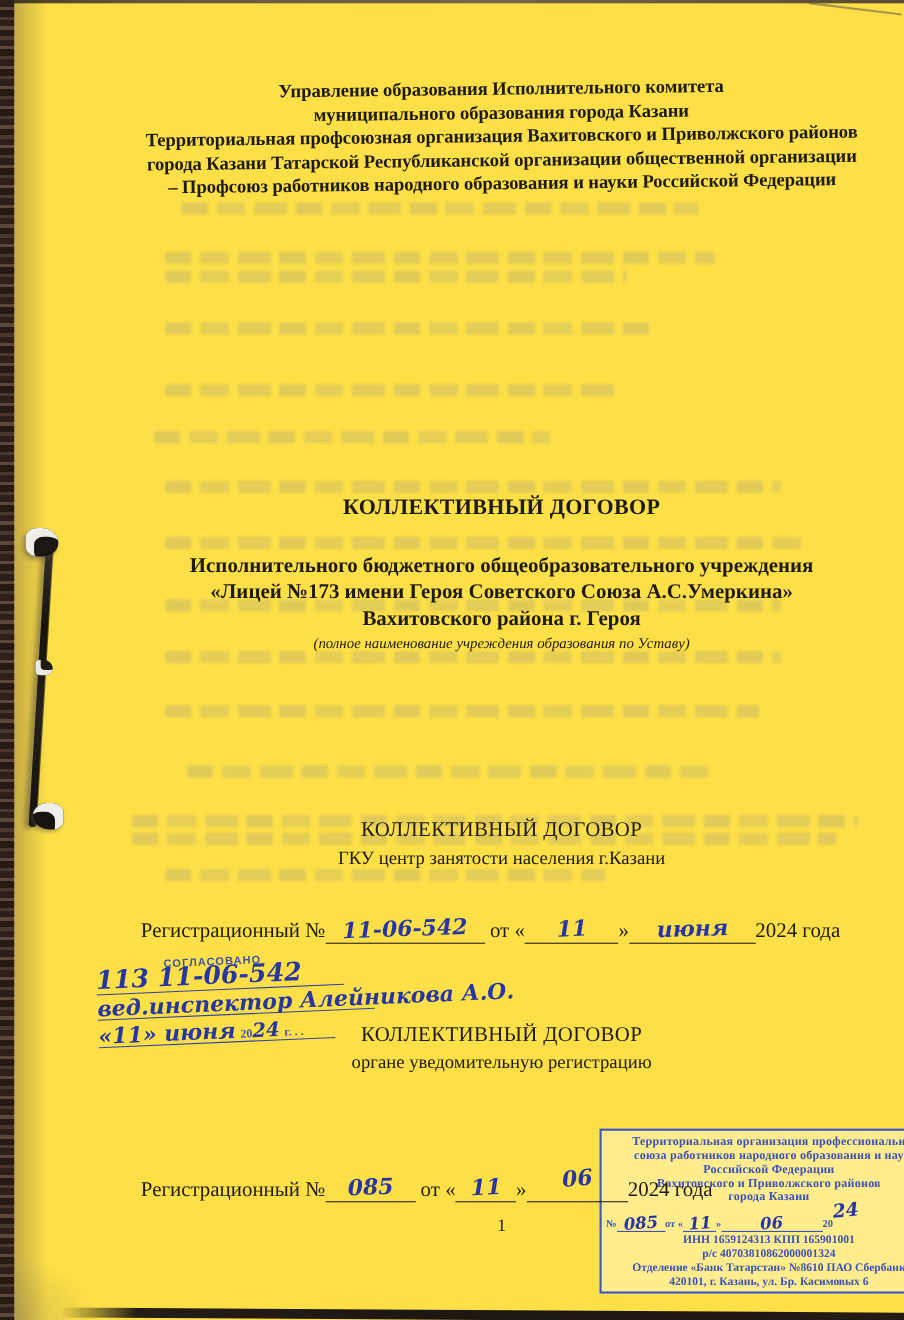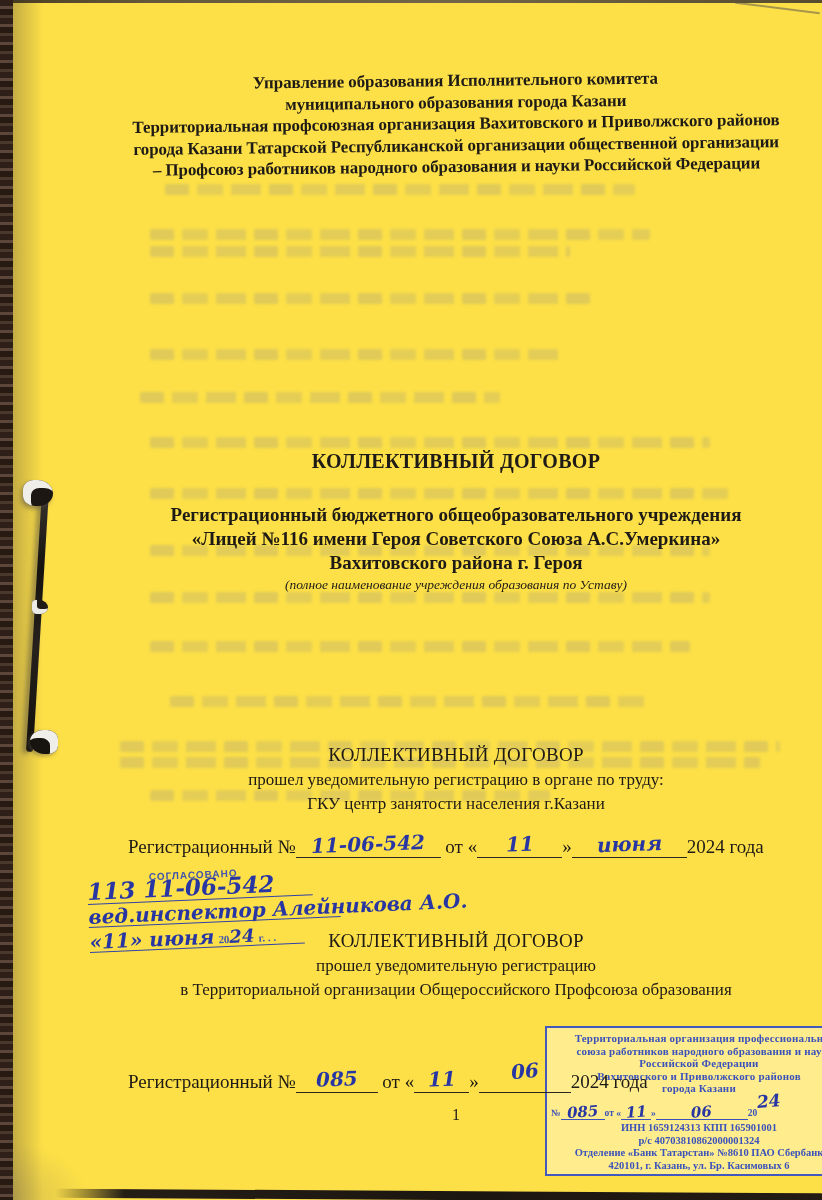--- a/index.html
+++ b/index.html
@@ -107,29 +107,28 @@
     <div>Управление образования Исполнительного комитета</div>
     <div>муниципального образования города Казани</div>
     <div>Территориальная профсоюзная организация Вахитовского и Приволжского районов</div>
     <div>города Казани Татарской Республиканской организации общественной организации</div>
     <div>– Профсоюз работников народного образования и науки Российской Федерации</div>
   </div>
 
   <div class="center title1">КОЛЛЕКТИВНЫЙ ДОГОВОР</div>
 
   <div class="center orgblk">
-    <div>Регистрационный бюджетного общеобразовательного учреждения</div>
-    <div>«Лицей №116 имени Героя Советского Союза А.С.Умеркина»</div>
+    <div>Исполнительного бюджетного общеобразовательного учреждения</div>
+    <div>«Лицей №173 имени Героя Советского Союза А.С.Умеркина»</div>
     <div>Вахитовского района г. Героя</div>
     <div class="orgnote">(полное наименование учреждения образования по Уставу)</div>
   </div>
 
   <div class="center sec sec2">
     <div class="sec-title">КОЛЛЕКТИВНЫЙ ДОГОВОР</div>
-    <div>прошел уведомительную регистрацию в органе по труду:</div>
     <div>ГКУ центр занятости населения г.Казани</div>
   </div>
 
   <div class="regline reg1">
     <span>Регистрационный №</span><span class="useg" style="width:145px;"><span class="hand">11-06-542</span></span><span> от «</span><span class="useg" style="width:85px;"><span class="hand">11</span></span><span>»</span><span class="useg" style="width:115px;"><span class="hand">июня</span></span><span>2024 года</span>
   </div>
 
   <div class="approval">
     <div class="ap-stampword">СОГЛАСОВАНО</div>
     <div class="ap-row ap1">
@@ -143,22 +142,21 @@
     <div class="ap-row ap3">
       <span class="hand">«11» июня</span>
       <span class="ap-print">20</span><span class="hand" style="font-size:18px;">24</span>
       <span class="ap-print">г. . .</span>
       <span class="ap-ul" style="width:215px;"></span>
     </div>
   </div>
 
   <div class="center sec sec3">
     <div class="sec-title">КОЛЛЕКТИВНЫЙ ДОГОВОР</div>
-    <div>прошел уведомительную регистрацию</div>
-    <div>в Территориальной организации Общероссийского Профсоюза образования</div>
+    <div>органе уведомительную регистрацию</div>
   </div>
 
   <div class="stamp">
     <div class="stamp-lines">
       <div>Территориальная организация профессиональн</div>
       <div>союза работников народного образования и нау</div>
       <div>Российской Федерации</div>
       <div>Вахитовского и Приволжского районов</div>
       <div>города Казани</div>
     </div>

